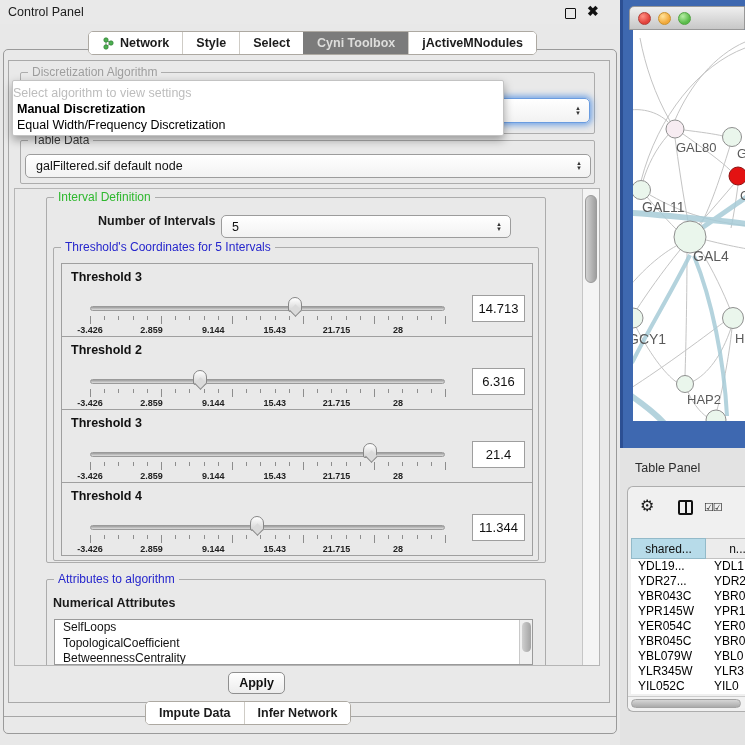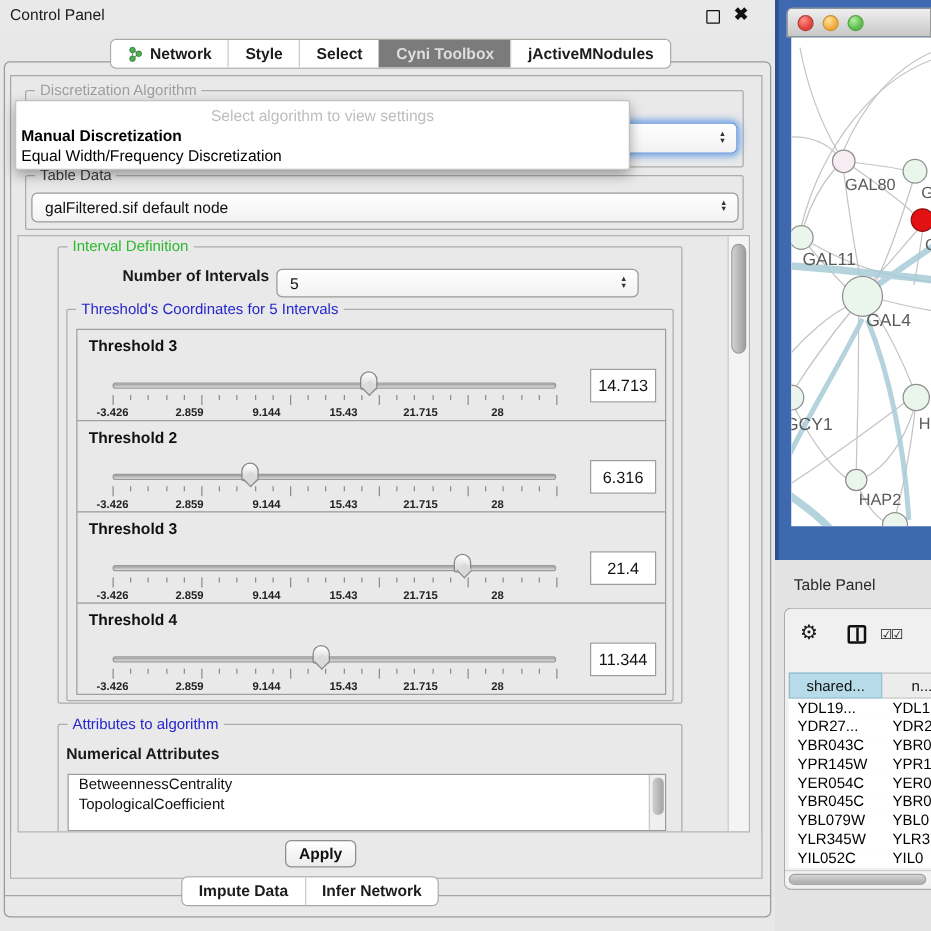--- a/index.html
+++ b/index.html
@@ -44,21 +44,21 @@
   
   .combo { position:absolute; background:linear-gradient(#ffffff,#f2f2f2); border:1px solid #9c9c9c;
     border-radius:5px; display:flex; align-items:center; padding:0 8px 0 10px; font-size:12.5px; color:#111; }
   .combo .spin { margin-left:auto; display:flex; flex-direction:column; align-items:center;
     font-size:6px; line-height:5px; color:#333; }
   .combo.focused { border-color:#6a9ce0; box-shadow:0 0 6px 2px rgba(88,148,228,.85); }
 
   
   .popup { left:12px; top:80px; width:492px; height:56px; background:#ffffff; border:1px solid #c3c3c3;
     border-radius:2px; box-shadow:0 4px 10px rgba(0,0,0,.35); z-index:50; }
-  .popup .hint { position:absolute; top:5px; width:100%; text-align:center; color:#bdbdbd; font-size:12.5px; }
+  .popup .hint { position:absolute; top:5px; width:100%; color:#bdbdbd; font-size:12.5px; }
   .popup .opt  { position:absolute; left:4px; font-size:12.5px; color:#000; white-space:nowrap; }
   .popup .opt.b { font-weight:700; top:21px; }
   .popup .opt.n { top:37px; }
 
   
   .scrollpane { left:14px; top:188px; width:586px; height:478px; border:1px solid #b5b5b5; overflow:hidden; background:#e9e9e9; }
   .vscrollbar { position:absolute; right:0; top:0; width:17px; height:100%; background:#f4f4f4; border-left:1px solid #c6c6c6; }
   .vscrollbar .thumb { position:absolute; left:2px; top:6px; width:12px; height:88px; border-radius:7px;
     background:linear-gradient(90deg,#d2d2d2,#9e9e9e); border:1px solid #9a9a9a; }
 
@@ -383,22 +383,23 @@
   </div>
 
   <div class="group" style="left:31px; top:390px; width:500px; height:92px;">
     <span class="group-title t-blue">Attributes to algorithm</span>
   </div>
   <span class="abs" style="left:38px; top:407px; font-weight:700; font-size:12.5px;">Numerical Attributes</span>
   <div class="attr-list" id="attr-list">
     <div class="list-scroll">
         <div class="thumb"></div>
       </div>
+  <div class="item">SelfLoops</div>
+      <div class="item">TopologicalCoefficient</div>
       <div class="item">BetweennessCentrality</div>
-      <div class="item">TopologicalCoefficient</div>
     </div>
 
   <div class="vscrollbar">
       <div class="thumb"></div>
     </div>
 </div>
 
 <div class="abs apply-row"></div>
 <div class="abs apply-btn">Apply</div>
 

